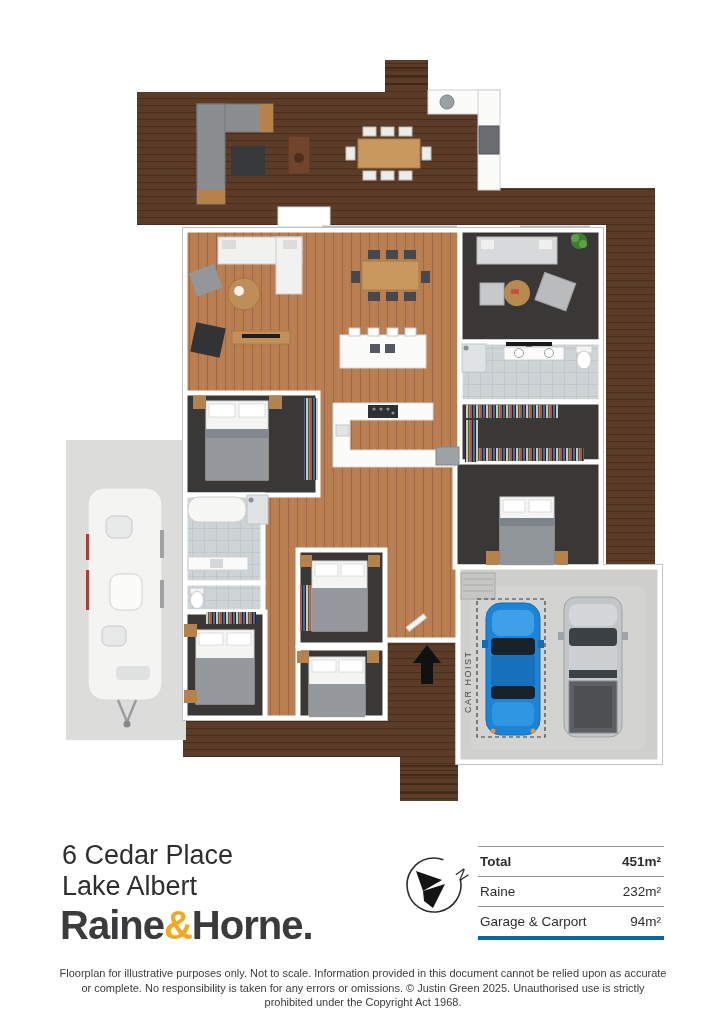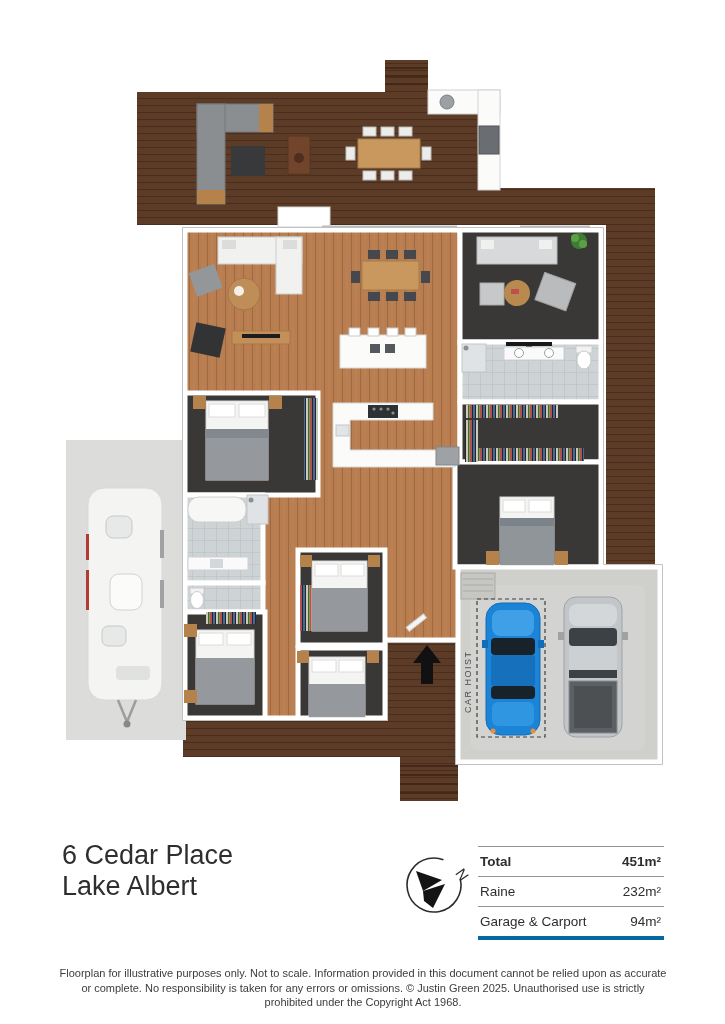--- a/index.html
+++ b/index.html
@@ -318,20 +318,23 @@
 
     <rect x="416" y="624" width="22" height="5" fill="#f4f4f4" stroke="#cfcfcf" transform="rotate(-38 416 640)"></rect>
     <polygon points="427,645 441,663 433,663 433,684 421,684 421,663 413,663" fill="#111111"></polygon>
   </svg>
 
   <div class="addr">
     <div class="addr1">6 Cedar Place</div>
     <div class="addr2">Lake Albert</div>
   </div>
 
+  <div class="logo">
+    <span>Raine</span><span class="amp">&amp;</span><span>Horne.</span>
+  </div>
 
   <div class="compass-wrap">
     <svg width="80" height="80" viewBox="0 0 80 80">
       <circle cx="38" cy="40" r="27" fill="none" stroke="#2d2d2f" stroke-width="1.6" stroke-dasharray="142 28" transform="rotate(-12 38 40)"></circle>
       <polygon points="20,26 46,35 27,46" fill="#141414"></polygon>
       <polygon points="27,46 49,39 37,63 28,56" fill="#141414"></polygon>
       <text x="62" y="30" transform="rotate(55 62 26)" font-size="15" fill="#2b2b2b">N</text>
     </svg>
   </div>
 

